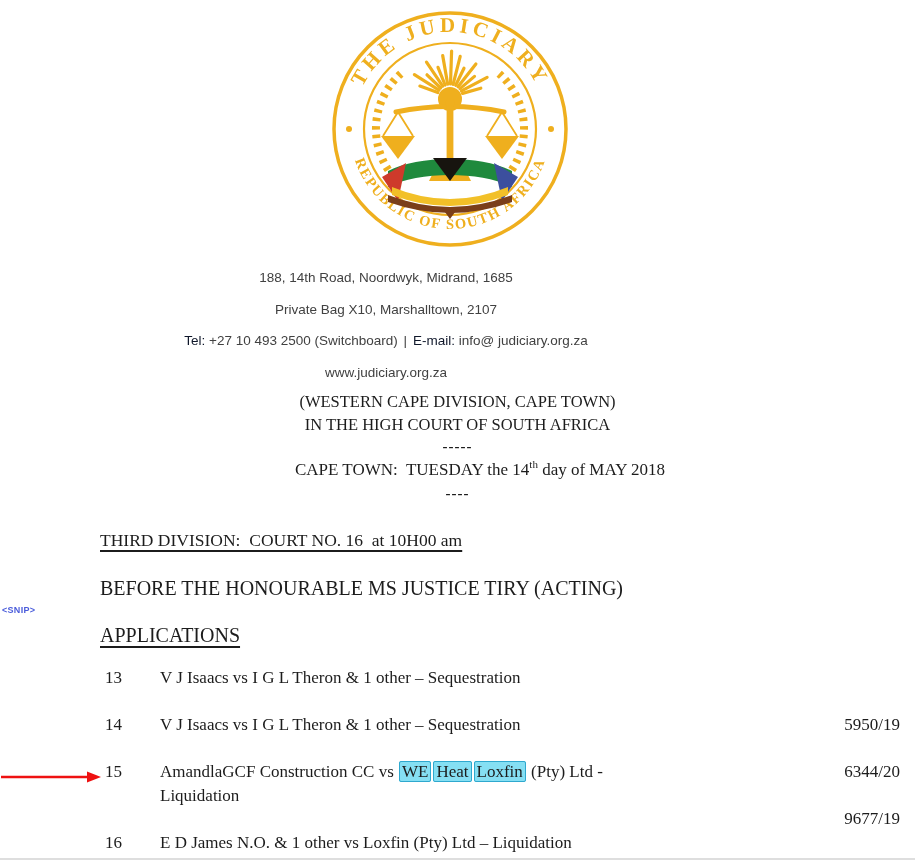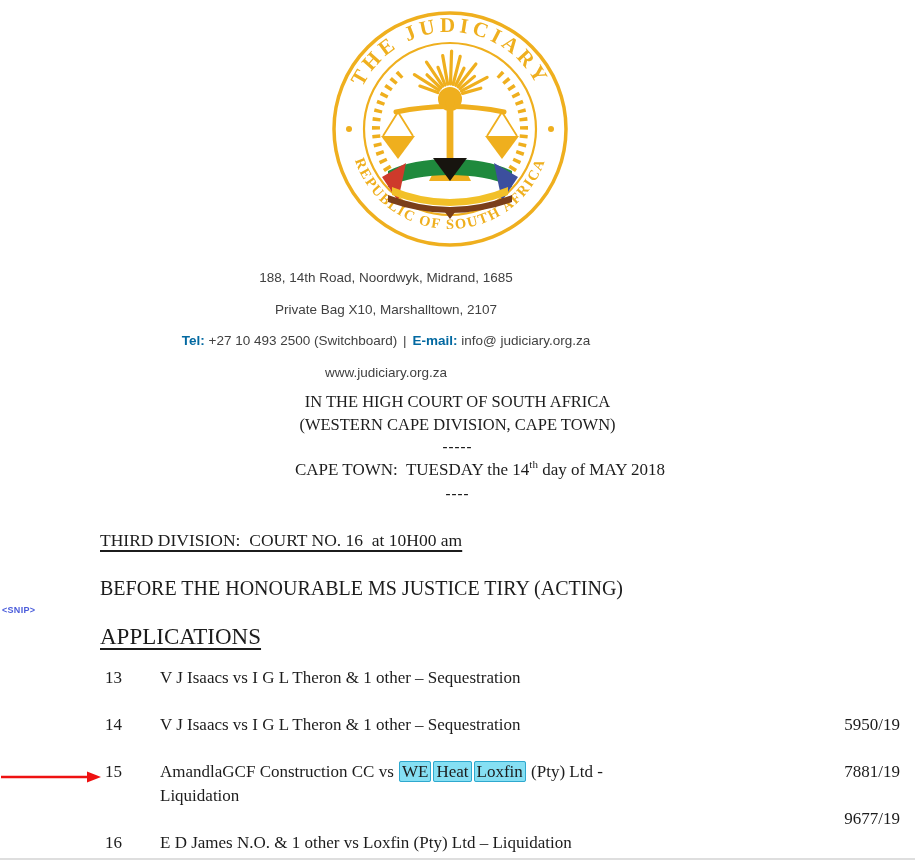--- a/index.html
+++ b/index.html
@@ -12,35 +12,35 @@
   .g-fill{fill:var(--logo-gold,#EFAF1E);}
   .g-stroke{stroke:var(--logo-gold,#EFAF1E);fill:none;}
   .ring-text{fill:var(--logo-gold,#EFAF1E);font-family:"Liberation Serif",serif;font-weight:bold;}
   .rt-top{font-size:21px;letter-spacing:4px;}
   .rt-bot{font-size:14.5px;letter-spacing:1.6px;}
 
   
   .address-block{position:absolute;left:0;top:262px;width:772px;text-align:center;
     font-family:"Liberation Sans","DejaVu Sans",sans-serif;font-size:13.5px;line-height:31.5px;
     color:var(--address-text,#414141);}
-  .address-block b{font-weight:700;color:#0369a1;}
+  .address-block b{font-weight:400;color:#0f172a;}
   .sep{margin:0 2px;}
 
   
   .court-block{position:absolute;left:0;top:390px;width:915px;text-align:center;
     font-size:16.5px;line-height:23px;color:var(--text,#1c1c1c);}
   .court-block .dash{font-weight:bold;font-size:15px;line-height:21px;letter-spacing:1px;}
   .court-block .date-line{line-height:26px;font-size:17px;margin-left:45px;}
   sup{font-size:11px;vertical-align:super;line-height:0;}
   .pre{white-space:pre-wrap;}
 
   
   .division-line{position:absolute;left:100px;top:530px;font-size:17.5px;}
   .judge-line{position:absolute;left:100px;top:577px;font-size:20px;}
-  .applications-heading{position:absolute;left:100px;top:624px;font-size:23px;}
+  .applications-heading{position:absolute;left:100px;top:624px;font-size:20px;}
   .u{text-decoration:underline;text-underline-offset:4px;text-decoration-thickness:1.5px;}
   .snip{position:absolute;left:2px;top:605px;font-family:"Liberation Sans","DejaVu Sans",sans-serif;
     font-size:9px;font-weight:700;color:var(--snip,#4A5CDB);letter-spacing:.3px;}
 
   
   .case-row{position:absolute;left:0;width:915px;font-size:17px;line-height:24px;}
   .case-num{position:absolute;left:105px;top:0;}
   .case-title{position:absolute;left:160px;top:0;width:600px;}
   .case-no{position:absolute;right:15px;top:0;width:110px;text-align:right;margin-top:47px;}
   .hl{background:var(--highlight-bg,#85DFF3);border:1px solid var(--highlight-border,#2FA8CE);
@@ -118,42 +118,42 @@
       <b>Tel:</b>
       <span>+27 10 493 2500 (Switchboard)</span>
       <span class="sep">|</span>
       <b>E-mail:</b>
       <span>info@ judiciary.org.za</span>
     </div>
     <div>www.judiciary.org.za</div>
   </div>
 
   <div class="court-block">
+    <div>(WESTERN CAPE DIVISION, CAPE TOWN)</div>
     <div>IN THE HIGH COURT OF SOUTH AFRICA</div>
-    <div>(WESTERN CAPE DIVISION, CAPE TOWN)</div>
     <div class="dash">-----</div>
     <div class="date-line"><span class="pre">CAPE TOWN:  TUESDAY the 14</span><sup>th</sup><span class="pre"> day of MAY 2018</span></div>
     <div class="dash">----</div>
   </div>
 
   <div class="division-line u pre">THIRD DIVISION:  COURT NO. 16  at 10H00 am</div>
   <div class="judge-line">BEFORE THE HONOURABLE MS JUSTICE TIRY (ACTING)</div>
   <div class="snip">&lt;SNIP&gt;</div>
   <div class="applications-heading u">APPLICATIONS</div>
 
   <div class="case-row" style="top:666px">
     <span class="case-num">13</span>
     <span class="case-title">V J Isaacs vs I G L Theron &amp; 1 other – Sequestration</span>
     <span class="case-no">5950/19</span>
   </div>
 
   <div class="case-row" style="top:713px">
     <span class="case-num">14</span>
     <span class="case-title">V J Isaacs vs I G L Theron &amp; 1 other – Sequestration</span>
-    <span class="case-no">7881/19</span>
+    <span class="case-no">6344/20</span>
   </div>
 
   <div class="case-row" style="top:760px">
     <span class="case-num">15</span>
     <span class="case-title">
       <span>AmandlaGCF Construction CC vs</span>
       <span class="hl">WE</span><span class="hl">Heat</span><span class="hl">Loxfin</span>
       <span>(Pty) Ltd -</span>
       <div>Liquidation</div>
     </span>

